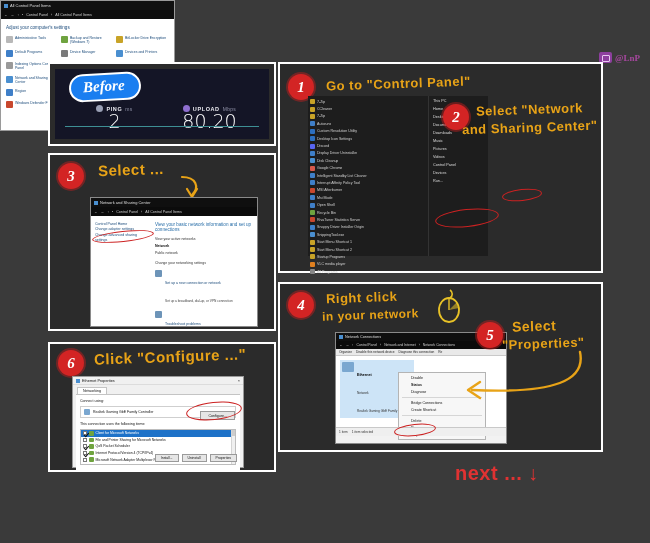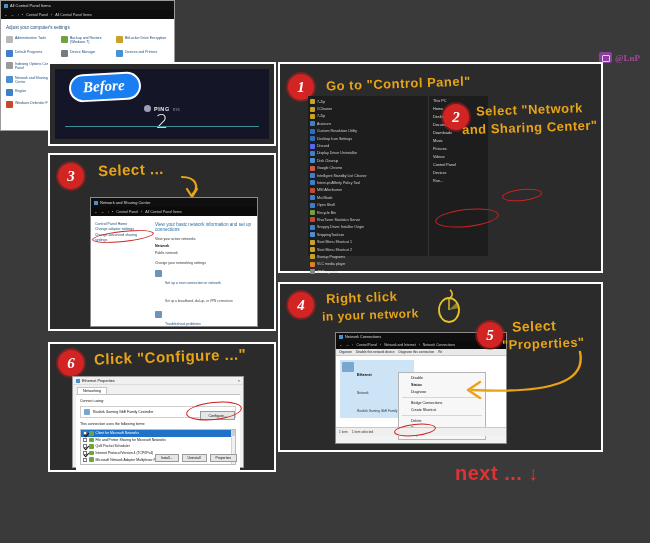--- a/index.html
+++ b/index.html
@@ -150,20 +150,28 @@
       <div class="st-label-blob">Before</div>
       <div class="st-metrics">
         <div class="st-metric">
           <div class="cap">
               <span class="dot" style="background:#9aa0b5"></span>
             <span class="nm">PING</span>
             <span class="un">ms</span>
             </div>
           <div class="val">2</div>
         </div>
+        <div class="st-metric">
+          <div class="cap">
+              <span class="dot" style="background:#8f6fd0"></span>
+            <span class="nm">UPLOAD</span>
+            <span class="un">Mbps</span>
+            </div>
+          <div class="val">80.20</div>
+        </div>
       </div>
       <div class="st-rule"></div>
     </div>
   </div>
 
   <div class="panel" id="panel-start">
     <div class="step-badge" style="left:8px; top:10px;">1</div>
     <div class="hand" style="position:absolute; left:46px; top:12px; font-size:13px;">Go to "Control Panel"</div>
 
     <div class="sm-win">

